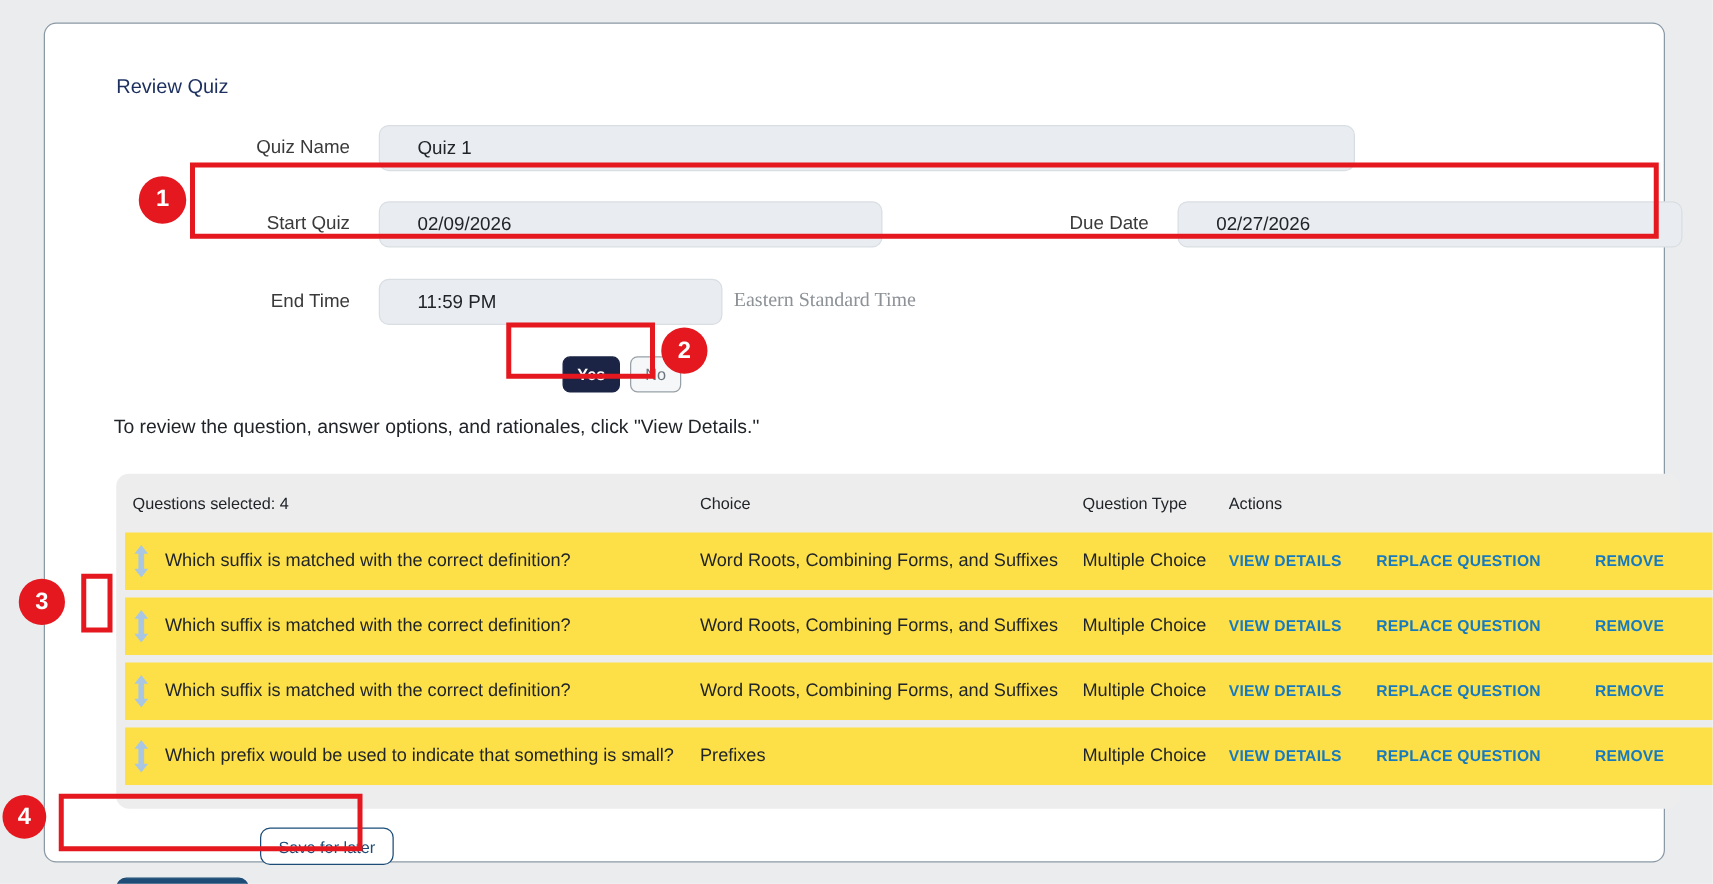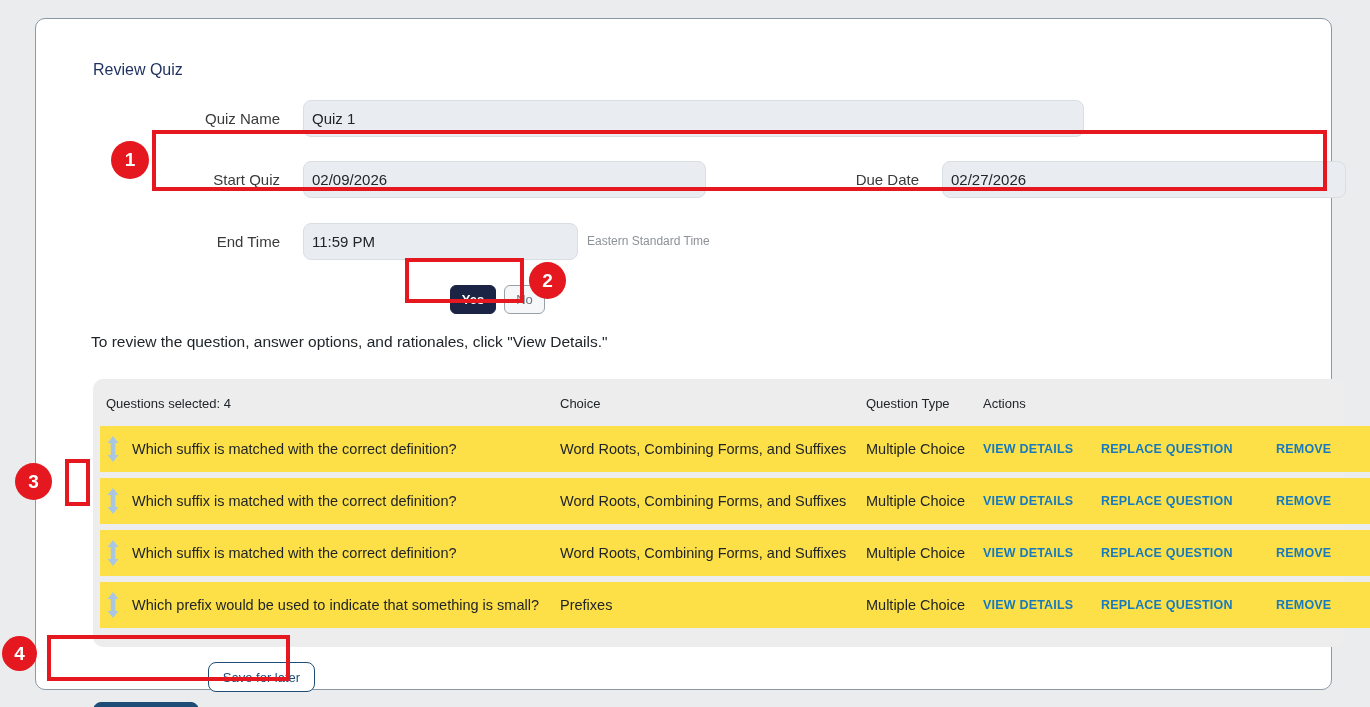--- a/index.html
+++ b/index.html
@@ -14,24 +14,24 @@
   }
   .page-title {
     position:absolute; left:57px; top:42px; font-size:16px; color:#1c2f5e;
   }
   .field-label {
     position:absolute; width:120px; text-align:right; font-size:15px; color:#3a3a3a;
     transform:translateY(-50%);
   }
   .input {
     position:absolute; background:#e9edf1; border:1px solid #d9dee2; border-radius:8px;
-    font-size:15px; color:#212529; display:flex; align-items:center; padding-left:8px;
+    font-size:15px; color:#212529; display:flex; align-items:center; padding-left:30px;
   }
   .tz-note {
-    position:absolute; font-size:12px; color:#8d9297; transform:translateY(-50%);
+    position:absolute; font-size:16px; color:#8d9297; transform:translateY(-50%);font-family:Liberation Serif, serif;
   }
   .body-text {
     position:absolute; font-size:15.5px; color:#212529; transform:translateY(-50%);
   }
   .toggle-btn {
     position:absolute; height:29px; border-radius:6px; font-size:13px;
     display:flex; align-items:center; justify-content:center; cursor:pointer;
     font-family:"Liberation Sans", sans-serif;
   }
   .toggle-yes { left:414px; top:266px; width:46px; background:#1b2444; color:#ffffff; font-weight:bold; border:1px solid #1b2444; }

